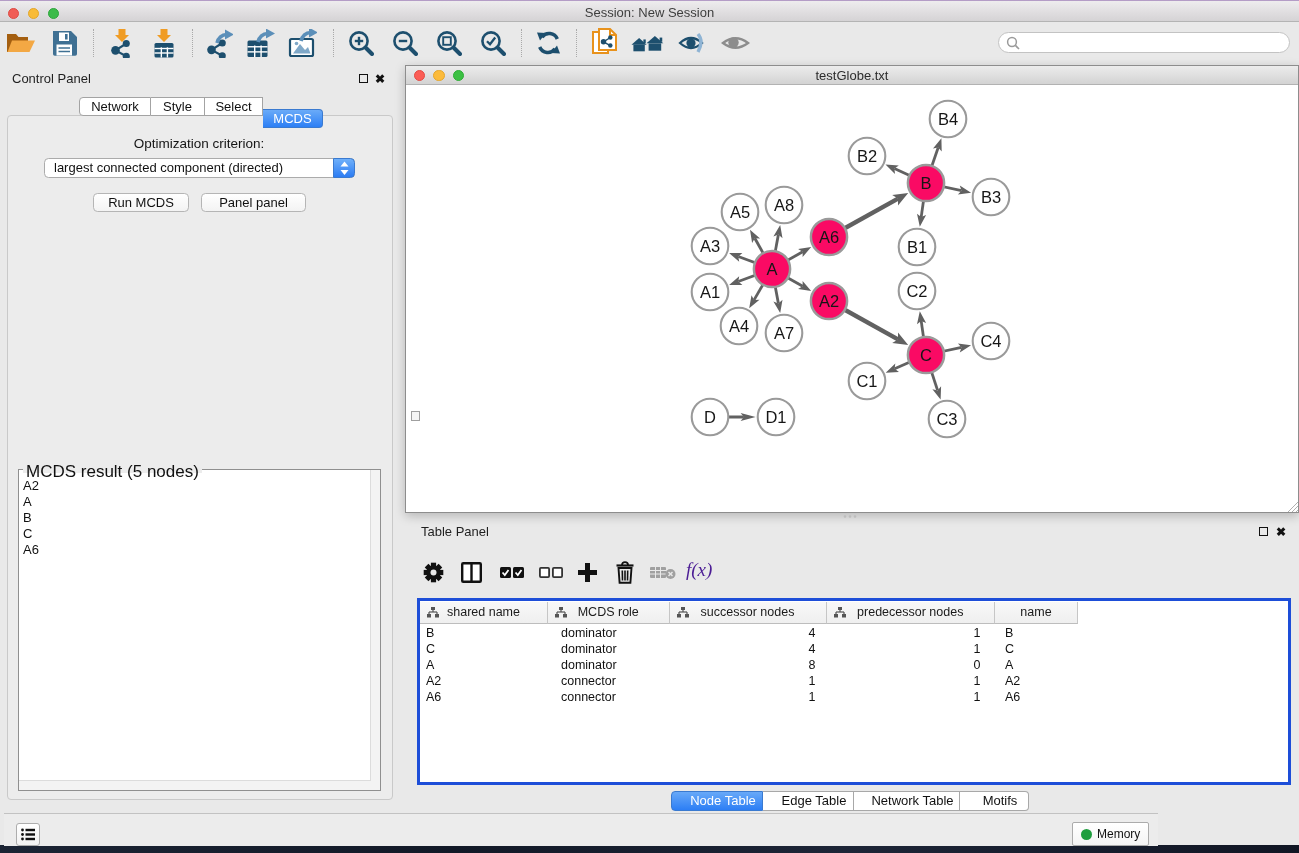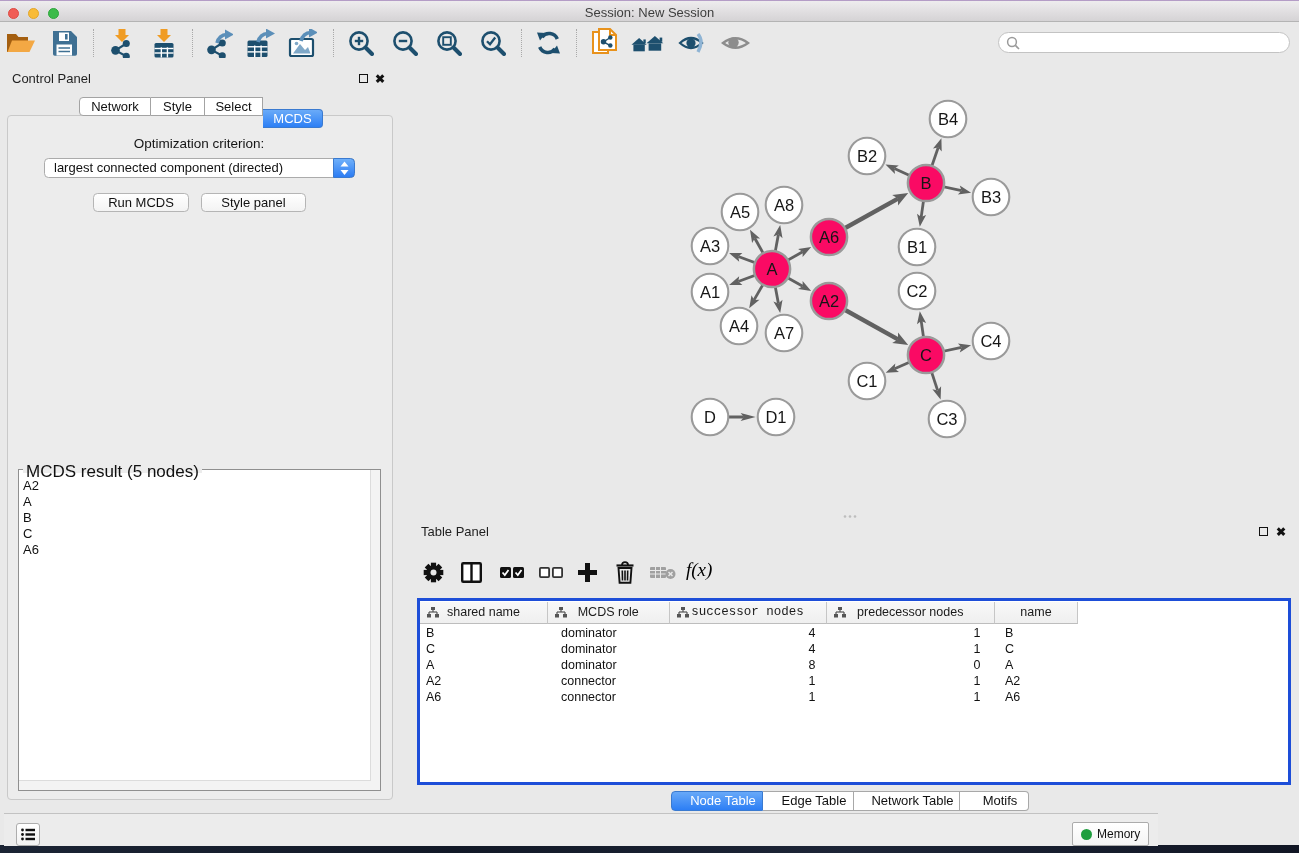--- a/index.html
+++ b/index.html
@@ -220,28 +220,42 @@
 <div id="opt-label">Optimization criterion:</div>
 <div id="cp-select">largest connected component (directed)
   <div class="cap">
     <svg style="position:absolute;left:4px;top:2px" width="13" height="15" viewBox="0 0 13 15">
       <polygon points="6.5,0.5 10.5,5.5 2.5,5.5" fill="#fff"></polygon>
       <polygon points="6.5,14 10.5,9 2.5,9" fill="#fff"></polygon>
     </svg>
   </div>
 </div>
 <div class="btn" style="left:93px;top:193px;width:96px;">Run MCDS</div>
-<div class="btn" style="left:201px;top:193px;width:105px;">Style panel</div>
+<div class="btn" style="left:201px;top:193px;width:105px;">Panel panel</div>
 <div id="mcds-box">
   <div id="mcds-legend">MCDS result (5 nodes)</div>
   <div id="mcds-list">A2<br>A<br>B<br>C<br>A6</div>
   <div id="mcds-vsb"></div>
   <div id="mcds-hsb"></div>
 </div>
 
+<div id="netwin">
+  <div id="nw-title">
+    <div class="tl" style="left:7.5px;background:#fb5d55;border:0.5px solid #e44a43;"></div>
+    <div class="tl" style="left:27px;background:#fcbb3b;border:0.5px solid #e5a62c;"></div>
+    <div class="tl" style="left:46.5px;background:#3cc043;border:0.5px solid #2eae36;"></div>
+    <div id="nw-text">testGlobe.txt</div>
+  </div>
+  <div id="nw-handle"></div>
+  <svg id="nw-grip" viewBox="0 0 12 12">
+    <line x1="2" y1="12" x2="12" y2="2" stroke="#b0b0b0" stroke-width="1"></line>
+    <line x1="6" y1="12" x2="12" y2="6" stroke="#b0b0b0" stroke-width="1"></line>
+    <line x1="10" y1="12" x2="12" y2="10" stroke="#b0b0b0" stroke-width="1"></line>
+  </svg>
+</div>
 <svg style="position:absolute;left:406px;top:85px;" width="891" height="427" viewBox="406 85 891 427">
 <line x1="772.0" y1="269.0" x2="754.8" y2="238.3" stroke="#616161" stroke-width="2.8"></line>
 <polygon points="750.0,229.8 760.1,238.4 754.8,238.3 752.1,242.9" fill="#616161"></polygon>
 <line x1="772.0" y1="269.0" x2="778.4" y2="234.6" stroke="#616161" stroke-width="2.8"></line>
 <polygon points="780.2,225.1 782.5,238.2 778.4,234.6 773.4,236.5" fill="#616161"></polygon>
 <line x1="772.0" y1="269.0" x2="738.3" y2="256.5" stroke="#616161" stroke-width="2.8"></line>
 <polygon points="729.1,253.1 742.4,253.1 738.3,256.5 739.2,261.8" fill="#616161"></polygon>
 <line x1="772.0" y1="269.0" x2="738.3" y2="281.5" stroke="#616161" stroke-width="2.8"></line>
 <polygon points="729.1,284.9 739.2,276.2 738.3,281.5 742.4,284.9" fill="#616161"></polygon>
 <line x1="772.0" y1="269.0" x2="754.1" y2="299.9" stroke="#616161" stroke-width="2.8"></line>
@@ -363,42 +377,42 @@
 <svg style="left:650px;top:566px" width="26" height="13" viewBox="0 0 26 13">
         <rect x="0" y="1" width="16" height="11" rx="1" fill="#a0a0a0"></rect>
         <line x1="0" y1="4.5" x2="16" y2="4.5" stroke="#e9e9e9" stroke-width="1"></line>
         <line x1="0" y1="8" x2="16" y2="8" stroke="#e9e9e9" stroke-width="1"></line>
         <line x1="5.5" y1="1" x2="5.5" y2="12" stroke="#e9e9e9" stroke-width="1"></line>
         <line x1="10.5" y1="1" x2="10.5" y2="12" stroke="#e9e9e9" stroke-width="1"></line>
         <circle cx="20.5" cy="8" r="5" fill="#a0a0a0"></circle>
         <line x1="18.5" y1="6" x2="22.5" y2="10" stroke="#e9e9e9" stroke-width="1.4"></line>
         <line x1="22.5" y1="6" x2="18.5" y2="10" stroke="#e9e9e9" stroke-width="1.4"></line>
       </svg>
-<div class="abs" style="left:686px;top:559px;font-family:'Liberation Serif',serif;font-style:italic;font-size:19px;color:#000000;">f(x)</div>
+<div class="abs" style="left:686px;top:559px;font-family:'Liberation Serif',serif;font-style:italic;font-size:19px;color:#4c1d95;">f(x)</div>
 </div>
 <div id="table-box">
 <div class="th" style="left:0px;width:128px;"><svg width="12" height="11" viewBox="0 0 12 11">
           <rect x="4" y="0" width="4" height="3" fill="#555"></rect>
           <line x1="6" y1="3" x2="6" y2="5" stroke="#555" stroke-width="1.2"></line>
           <line x1="2" y1="5" x2="10" y2="5" stroke="#555" stroke-width="1.2"></line>
           <line x1="2" y1="5" x2="2" y2="7" stroke="#555" stroke-width="1.2"></line>
           <line x1="10" y1="5" x2="10" y2="7" stroke="#555" stroke-width="1.2"></line>
           <rect x="0" y="7" width="4" height="3.5" fill="#555"></rect>
           <rect x="8" y="7" width="4" height="3.5" fill="#555"></rect>
         </svg>shared name</div>
 <div class="th" style="left:128px;width:121.5px;"><svg width="12" height="11" viewBox="0 0 12 11">
           <rect x="4" y="0" width="4" height="3" fill="#555"></rect>
           <line x1="6" y1="3" x2="6" y2="5" stroke="#555" stroke-width="1.2"></line>
           <line x1="2" y1="5" x2="10" y2="5" stroke="#555" stroke-width="1.2"></line>
           <line x1="2" y1="5" x2="2" y2="7" stroke="#555" stroke-width="1.2"></line>
           <line x1="10" y1="5" x2="10" y2="7" stroke="#555" stroke-width="1.2"></line>
           <rect x="0" y="7" width="4" height="3.5" fill="#555"></rect>
           <rect x="8" y="7" width="4" height="3.5" fill="#555"></rect>
         </svg>MCDS role</div>
-<div class="th" style="left:249.5px;width:157.0px;font-family:Liberation Mono, monospace;"><svg width="12" height="11" viewBox="0 0 12 11">
+<div class="th" style="left:249.5px;width:157.0px;"><svg width="12" height="11" viewBox="0 0 12 11">
           <rect x="4" y="0" width="4" height="3" fill="#555"></rect>
           <line x1="6" y1="3" x2="6" y2="5" stroke="#555" stroke-width="1.2"></line>
           <line x1="2" y1="5" x2="10" y2="5" stroke="#555" stroke-width="1.2"></line>
           <line x1="2" y1="5" x2="2" y2="7" stroke="#555" stroke-width="1.2"></line>
           <line x1="10" y1="5" x2="10" y2="7" stroke="#555" stroke-width="1.2"></line>
           <rect x="0" y="7" width="4" height="3.5" fill="#555"></rect>
           <rect x="8" y="7" width="4" height="3.5" fill="#555"></rect>
         </svg>successor nodes</div>
 <div class="th" style="left:406.5px;width:168.5px;"><svg width="12" height="11" viewBox="0 0 12 11">
           <rect x="4" y="0" width="4" height="3" fill="#555"></rect>

